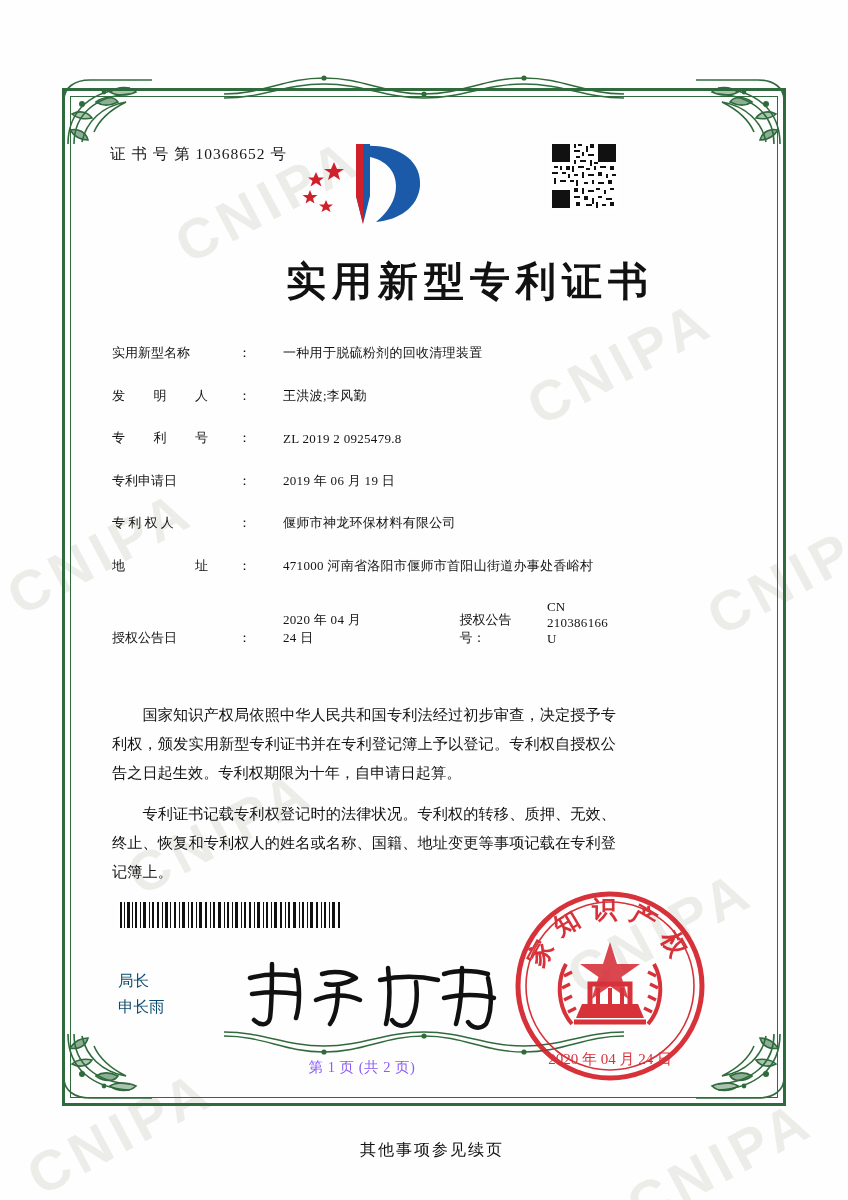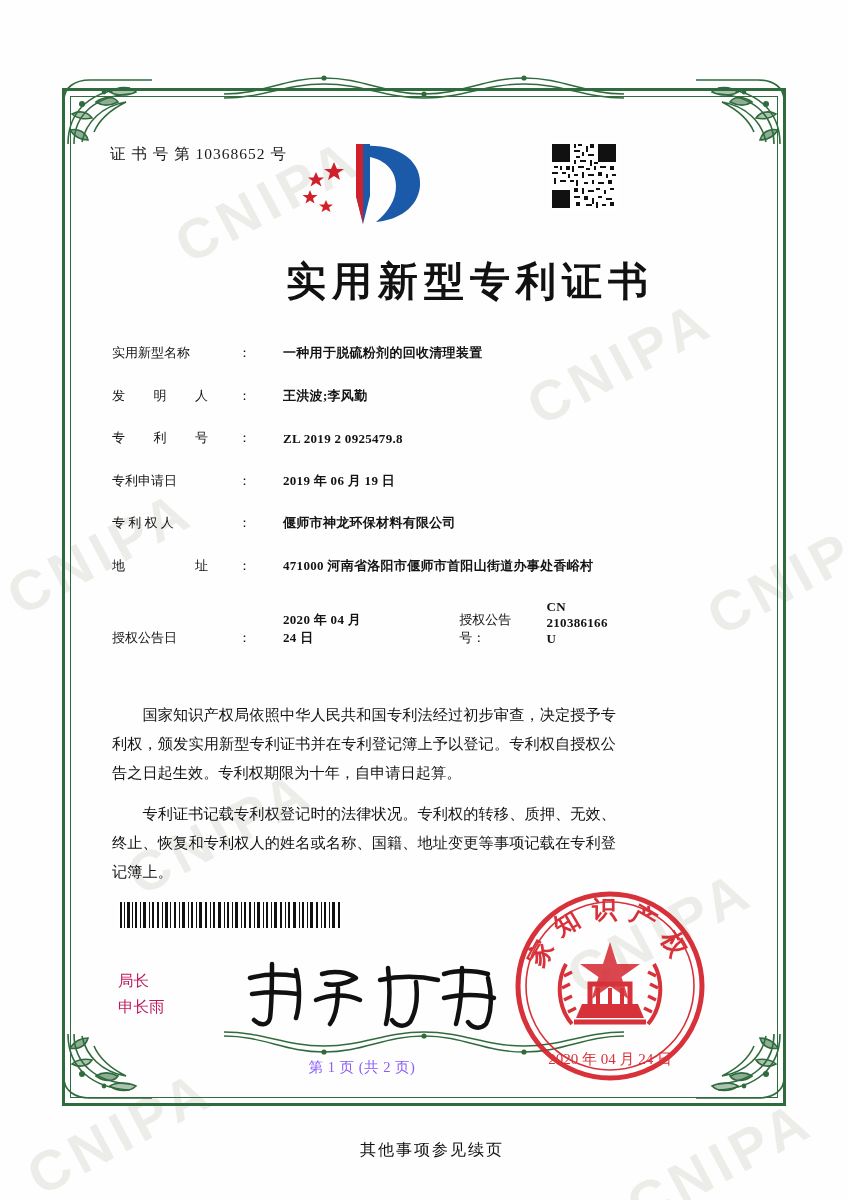--- a/index.html
+++ b/index.html
@@ -138,21 +138,21 @@
   }
   .field-label {
     width: 96px;
     flex: 0 0 96px;
     letter-spacing: 0px;
     display: flex;
     justify-content: space-between;
   }
   .field-label.justify > span { display: inline-block; }
   .field-colon { margin: 0 2px 0 0; }
-  .field-value { letter-spacing: .3px; font-weight: bold; }
+  .field-value { letter-spacing: .3px; }
 
   .inline-second {
     margin-left: 64px;
   }
 
   #paragraphs {
     position: absolute;
     left: 42px;
     right: 38px;
     top: 592px;
@@ -173,21 +173,21 @@
     height: 26px;
     width: 226px;
   }
 
   #signature-block {
     position: absolute;
     left: 48px;
     top: 872px;
     font-size: 15.5px;
     line-height: 26px;
-    color: #be185d;
+    color: #0c4a6e;
   }
 
   #handwriting {
     position: absolute;
     left: 160px;
     top: 858px;
     width: 300px;
     height: 80px;
   }
 

